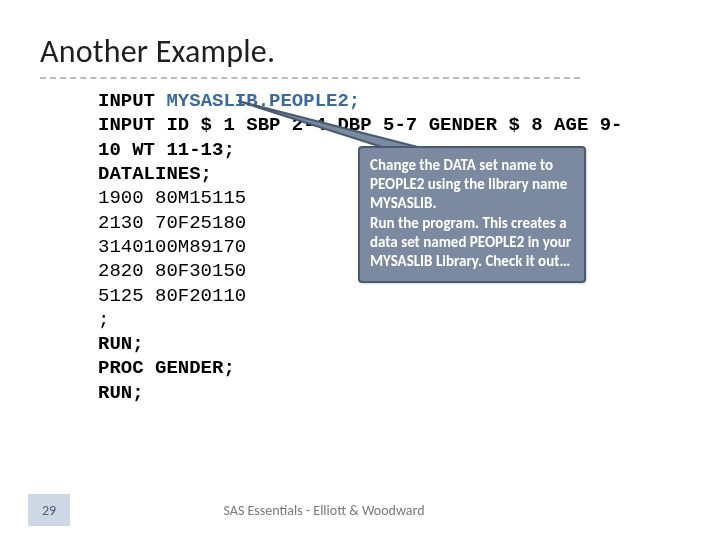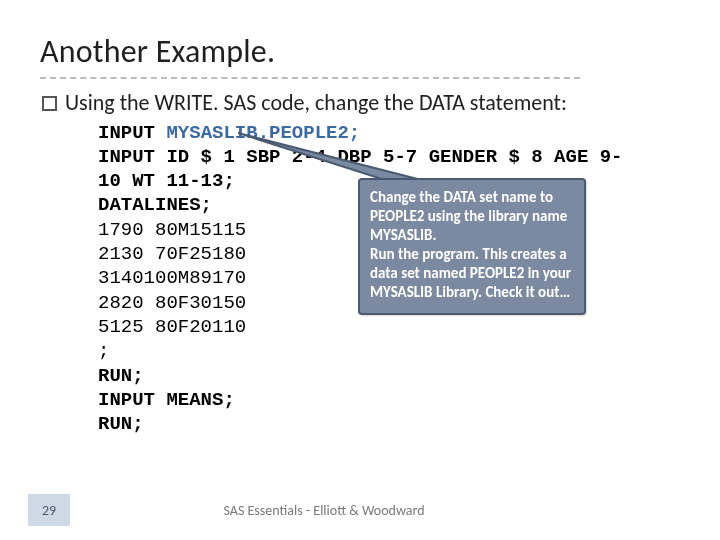--- a/index.html
+++ b/index.html
@@ -107,38 +107,34 @@
   }
 </style>
 </head>
 <body>
 
 <div class="slide">
 
   <h1 class="title">Another Example.</h1>
   <hr class="rule">
 
-  <div class="bullet-row">
-    <span class="bullet-icon"></span>
-    <span class="bullet-text">Using the WRITE. SAS code, change the DATA statement:</span>
-  </div>
 
   <div class="code-callout-wrap">
     <div class="code"><span>INPUT </span><span class="hl">MYSASLIB.PEOPLE2;</span>
 <span>INPUT ID $ 1 SBP 2-4 DBP 5-7 GENDER $ 8 AGE 9-
 10 WT 11-13;</span>
 <span>DATALINES;</span>
-<span class="nb">1790 80M15115</span>
+<span class="nb">1900 80M15115</span>
 <span class="nb">2130 70F25180</span>
 <span class="nb">3140100M89170</span>
 <span class="nb">2820 80F30150</span>
 <span class="nb">5125 80F20110</span>
 <span class="nb">;</span>
 <span>RUN;</span>
-<span>INPUT MEANS;</span>
+<span>PROC GENDER;</span>
 <span>RUN;</span></div>
 
     <svg class="connector" style="left:140px; top:-2px; width:260px; height:100px;">
       <polygon points="0,14 250,78 250,94" fill="#7b8aa0" stroke="#4a5a70" stroke-width="2"></polygon>
     </svg>
 
     <div class="callout">
       <span style="white-space:pre-line;">Change the DATA set name to PEOPLE2 using the library name MYSASLIB.
 Run the program. This creates a data set named PEOPLE2 in your MYSASLIB Library. Check it out…</span>
     </div>

